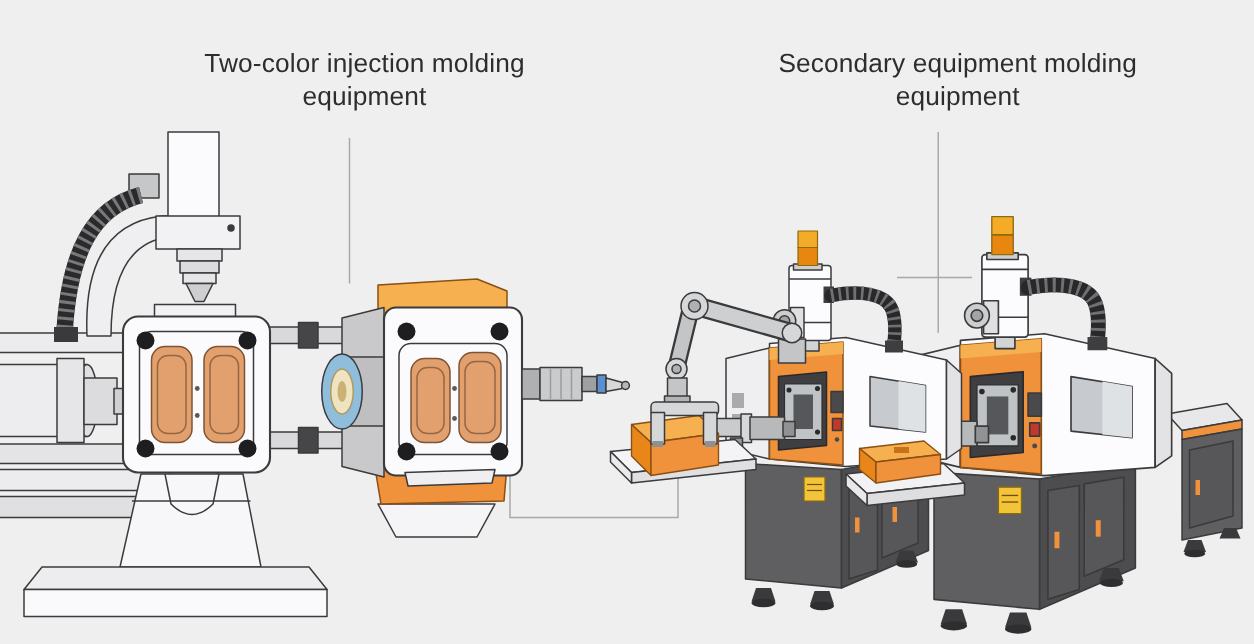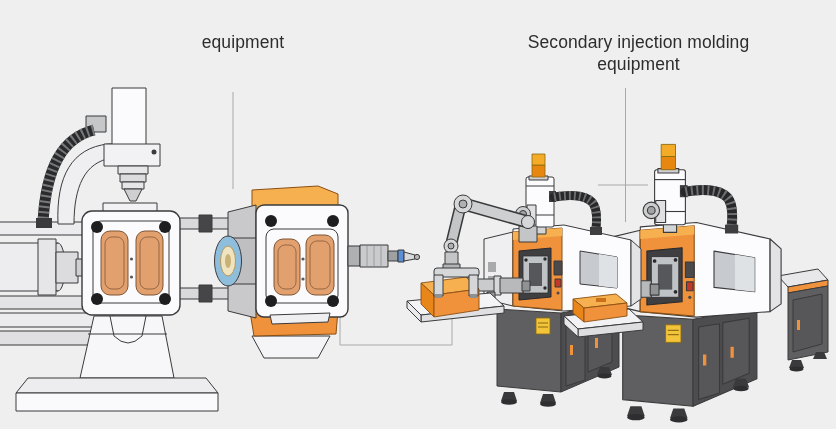--- a/index.html
+++ b/index.html
@@ -287,20 +287,21 @@
         <rect x="434" y="275" width="9" height="21" fill="#d5d7d9"></rect>
         <rect x="469" y="275" width="9" height="21" fill="#d5d7d9"></rect>
         <rect x="435" y="294" width="7" height="4" fill="#8e9092" stroke="none"></rect>
         <rect x="470" y="294" width="7" height="4" fill="#8e9092" stroke="none"></rect>
       </g>
     </g>
   </g>
 </svg>
 
 <div class="label" id="label-left">
+  <span class="l1">Two-color injection molding</span>
   <span class="l2">equipment</span>
 </div>
 <div class="label" id="label-right">
-  <span class="l1">Secondary injection molding</span>
+  <span class="l1">Secondary equipment molding</span>
   <span class="l2">equipment</span>
 </div>
 
 </div>
 
 </body></html>

